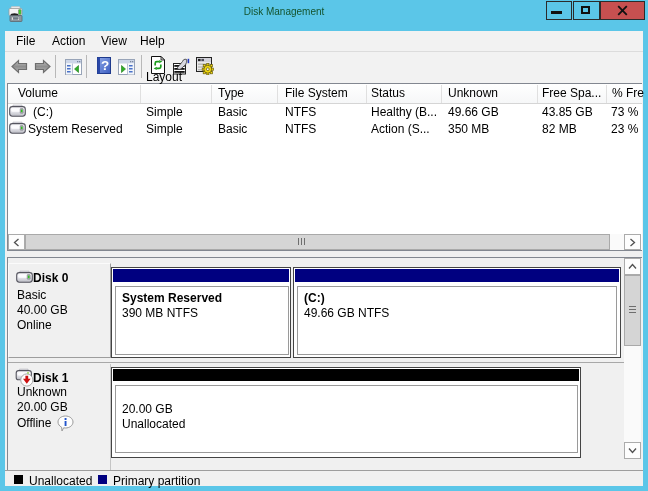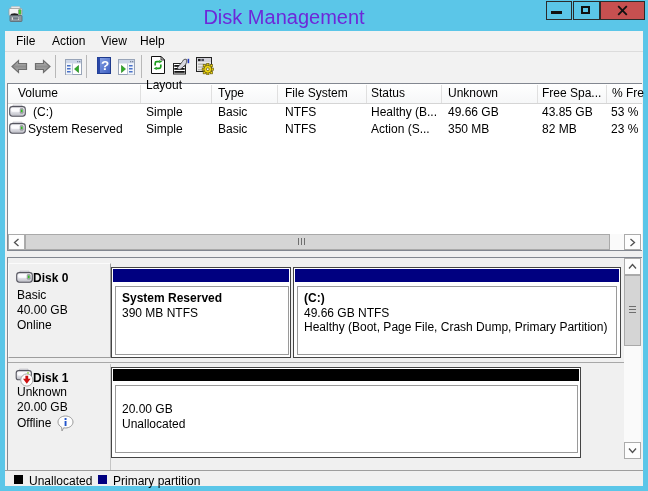--- a/index.html
+++ b/index.html
@@ -13,21 +13,21 @@
  <rect x="3" y="0.5" width="9" height="3" rx="1" fill="#e8e8e8" stroke="#bdbdbd" stroke-width="0.6"></rect>
  <rect x="1" y="2.5" width="13" height="7" rx="1" fill="#f4f4f4" stroke="#9a9a9a" stroke-width="0.8"></rect>
  <ellipse cx="6.5" cy="9" rx="4" ry="1.8" fill="#222"></ellipse>
  <rect x="10.5" y="3.6" width="2.6" height="5" rx="0.6" fill="#3fcc24" stroke="#777" stroke-width="0.5"></rect>
  <rect x="2" y="9.5" width="12" height="6" rx="0.8" fill="#8a98a0" stroke="#5d666c" stroke-width="0.8"></rect>
  <rect x="3.6" y="11" width="1.7" height="3.2" rx="0.8" fill="#f2f2f2" stroke="#666" stroke-width="0.4"></rect>
  <rect x="9.6" y="11" width="1.7" height="3.2" rx="0.8" fill="#f2f2f2" stroke="#666" stroke-width="0.4"></rect>
  <rect x="5" y="11.6" width="5.5" height="1.4" fill="#6d7a82"></rect>
 </svg>
 </div>
-<div class="abs" style="left:0;top:6px;width:568px;text-align:center;font-size:20px;color:#6d28d9">Disk Management</div>
+<div class="abs" style="left:0;top:6px;width:568px;text-align:center;font-size:10px;color:#14532d">Disk Management</div>
 
 <div class="abs" style="left:546px;top:1px;width:26px;height:19px;background:#5bc6e8;border:1px solid #2b2b2b;box-sizing:border-box"></div>
 <div class="abs" style="left:551px;top:11px;width:11px;height:3px;background:#111"></div>
 <div class="abs" style="left:573px;top:1px;width:27px;height:19px;background:#5bc6e8;border:1px solid #2b2b2b;box-sizing:border-box"></div>
 <div class="abs" style="left:581px;top:6px;width:9px;height:8px;background:transparent;border:2px solid #111;box-sizing:border-box"></div>
 <div class="abs" style="left:600px;top:1px;width:45px;height:19px;background:#c75050;border:1px solid #2b2b2b;box-sizing:border-box"></div>
 <svg class="abs" style="left:617px;top:5px" width="11" height="11" viewBox="0 0 11 11">
     <path d="M1.2 1.2 L9.8 9.8 M9.8 1.2 L1.2 9.8" stroke="#111" stroke-width="1.8"></path>
   </svg>
 
@@ -144,21 +144,21 @@
   </g>
   <circle r="3.9" fill="#f2da10" stroke="#6a5c08" stroke-width="0.8"></circle>
   <circle r="1.4" fill="#fdfdf4" stroke="#6a5c08" stroke-width="0.8"></circle>
  </g>
 </svg>
 
 <div class="abs" style="left:7px;top:83px;width:635px;height:168px;background:#fff;border:1px solid #828790;border-right:none;box-sizing:border-box"></div>
 
 <div class="abs" style="left:8px;top:84px;width:634px;height:20px;background:linear-gradient(#ffffff,#f6f7f8);border-bottom:1px solid #d5d5d5;box-sizing:border-box"></div>
 <div class="abs t12" style="left:18px;top:86px">Volume</div>
-<div class="abs t12" style="left:146px;top:78px">Layout</div>
+<div class="abs t12" style="left:146px;top:70px">Layout</div>
 <div class="abs t12" style="left:218px;top:86px">Type</div>
 <div class="abs t12" style="left:285px;top:86px">File System</div>
 <div class="abs t12" style="left:371px;top:86px">Status</div>
 <div class="abs t12" style="left:448px;top:86px">Unknown</div>
 <div class="abs t12" style="left:542px;top:86px">Free Spa...</div>
 <div class="abs t12" style="left:612px;top:86px">% Fre</div>
 <div class="abs" style="left:140px;top:85px;width:1px;height:18px;background:#e0e0e0"></div>
 <div class="abs" style="left:211px;top:85px;width:1px;height:18px;background:#e0e0e0"></div>
 <div class="abs" style="left:277px;top:85px;width:1px;height:18px;background:#e0e0e0"></div>
 <div class="abs" style="left:366px;top:85px;width:1px;height:18px;background:#e0e0e0"></div>
@@ -180,21 +180,21 @@
  <rect x="11.2" y="4.6" width="3" height="4.6" rx="0.5" fill="#b4b5be" stroke="#6a6a72" stroke-width="0.5"></rect>
  <rect x="11.9" y="5.6" width="1.6" height="2.6" fill="#2fc41d"></rect>
 </svg>
 <div class="abs t12" style="left:33px;top:105px">(C:)</div>
 <div class="abs t12" style="left:146px;top:105px">Simple</div>
 <div class="abs t12" style="left:218px;top:105px">Basic</div>
 <div class="abs t12" style="left:285px;top:105px">NTFS</div>
 <div class="abs t12" style="left:371px;top:105px">Healthy (B...</div>
 <div class="abs t12" style="left:448px;top:105px">49.66 GB</div>
 <div class="abs t12" style="left:542px;top:105px">43.85 GB</div>
-<div class="abs t12" style="left:611px;top:105px">53 %</div>
+<div class="abs t12" style="left:611px;top:105px">73 %</div>
 
 <svg class="abs" style="left:9px;top:121px" width="17" height="13" viewBox="0 0 17 13">
  <defs>
       <linearGradient id="dg2" x1="0" y1="0" x2="0" y2="1">
   <stop offset="0" stop-color="#fdfdfe"></stop>
         <stop offset="0.55" stop-color="#e3e3e9"></stop>
         <stop offset="1" stop-color="#b9bac2"></stop>
       </linearGradient>
     </defs>
  <path d="M4 1.2 h9 l0.6 1.6 h-10.2 z" fill="#ececf0" stroke="#a8a8b0" stroke-width="0.7"></path>
@@ -256,21 +256,20 @@
 <div class="abs" style="left:115px;top:286px;width:174px;height:69px;border:1px solid #9a9a9a;box-sizing:border-box;overflow:hidden">
  <div class="t12" style="position:absolute;left:6px;top:4px;font-weight:bold">System Reserved</div>
  <div class="t12" style="position:absolute;left:6px;top:19px">390 MB NTFS</div>
 </div>
 
 <div class="abs" style="left:293px;top:267px;width:328px;height:91px;background:#fff;border:1px solid #444;box-sizing:border-box"></div>
 <div class="abs" style="left:295px;top:269px;width:324px;height:13px;background:#000080"></div>
 <div class="abs" style="left:297px;top:286px;width:320px;height:69px;border:1px solid #9a9a9a;box-sizing:border-box;overflow:hidden">
  <div class="t12" style="position:absolute;left:6px;top:4px;font-weight:bold">(C:)</div>
  <div class="t12" style="position:absolute;left:6px;top:19px">49.66 GB NTFS</div>
- <div class="t12" style="position:absolute;left:6px;top:33px">Healthy (Boot, Page File, Crash Dump, Primary Partition)</div>
 </div>
 
 <div class="abs" style="left:8px;top:362px;width:616px;height:1px;background:#a8a8a8"></div>
 
 <div class="abs" style="left:8px;top:364px;width:103px;height:106px;background:#f0f0f0;border-right:1px solid #c5c5c5;box-sizing:border-box"></div>
 <svg class="abs" style="left:15px;top:368px" width="19" height="19" viewBox="0 0 19 19">
  <defs>
       <linearGradient id="dg4" x1="0" y1="0" x2="0" y2="1">
   <stop offset="0" stop-color="#fdfdfe"></stop>
         <stop offset="0.55" stop-color="#e3e3e9"></stop>

